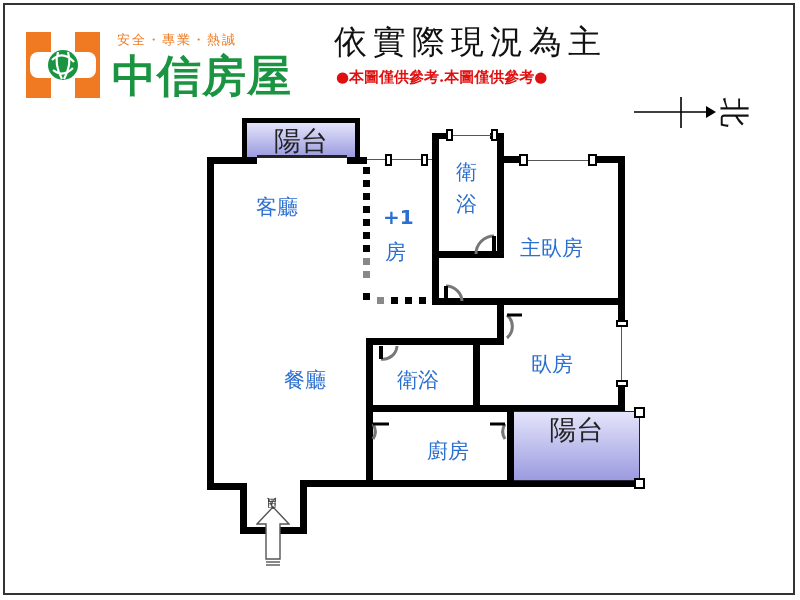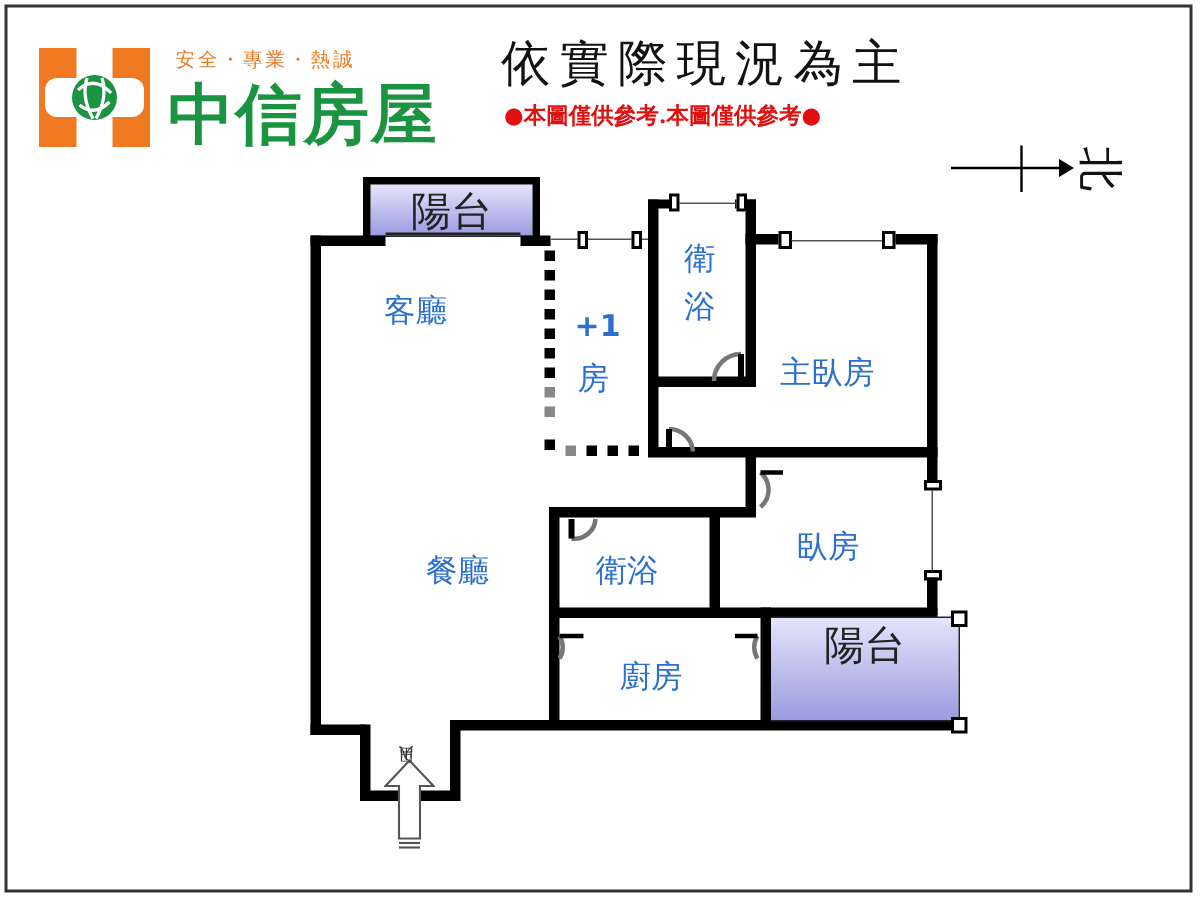--- a/index.html
+++ b/index.html
@@ -159,14 +159,14 @@
 
   <div class="label" style="left:256px;top:193px;">客廳</div>
   <div class="label" style="left:383px;top:205px;font-weight:bold;font-size:20px;">+1</div>
   <div class="label" style="left:385px;top:238px;">房</div>
   <div class="label" style="left:456px;top:158px;">衛</div>
   <div class="label" style="left:456px;top:190px;">浴</div>
   <div class="label" style="left:520px;top:234px;">主臥房</div>
   <div class="label" style="left:284px;top:366px;">餐廳</div>
   <div class="label" style="left:397px;top:366px;">衛浴</div>
   <div class="label" style="left:531px;top:350px;">臥房</div>
-  <div class="label" style="left:413px;top:437px;text-align:right;">廚房</div>
+  <div class="label" style="left:427px;top:437px;text-align:right;">廚房</div>
 </div>
 
 </body></html>

